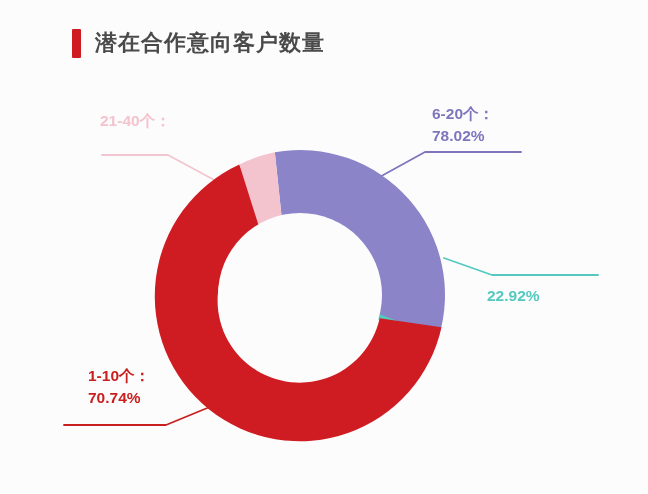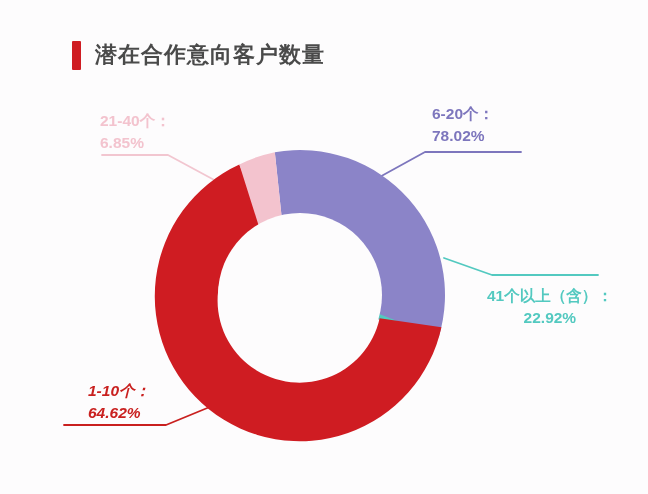--- a/index.html
+++ b/index.html
@@ -18,21 +18,21 @@
     position: relative;
     width: 648px;
     height: 494px;
     background: #fdfcfd;
   }
 
   
   .title-row {
     position: absolute;
     left: 72px;
-    top: 40px;
+    top: 28px;
     display: flex;
     align-items: flex-end;
     gap: 14px;
   }
   .title-accent {
     width: 9px;
     height: 29px;
     background: #cf1c22;
     border-radius: 1px;
   }
@@ -82,23 +82,22 @@
   }
   .lbl-teal {
     color: #53c9c0;
     left: 487px;
     top: 285px;
     text-align: center;
   }
   .lbl-red {
     color: #c9201f;
     left: 88px;
-    top: 380px;
+    top: 365px;
     text-align: left;
-    font-style: italic;
   }
   .lbl-line2 {
     display: block;
   }
 </style>
 </head>
 <body>
 
 <div class="page">
 
@@ -140,32 +139,30 @@
            A 145 145 0 0 1 274.82 152.19
            L 283.40 233.50
            A 82 82 0 0 0 263.34 240.43
            Z"></path>
 
       <circle cx="300" cy="295" r="82" fill="#fdfcfd"></circle>
     </svg>
 
     <div class="lbl lbl-pink">
       <span>21-40个：</span>
-      <span class="lbl-line2">6.85%</span>
     </div>
 
     <div class="lbl lbl-purple">
       <span>6-20个：</span>
       <span class="lbl-line2">78.02%</span>
     </div>
 
     <div class="lbl lbl-teal">
-      <span>41个以上（含）：</span>
       <span class="lbl-line2">22.92%</span>
     </div>
 
     <div class="lbl lbl-red">
       <span>1-10个：</span>
-      <span class="lbl-line2">64.62%</span>
+      <span class="lbl-line2">70.74%</span>
     </div>
   </div>
 
 </div>
 
 </body></html>

